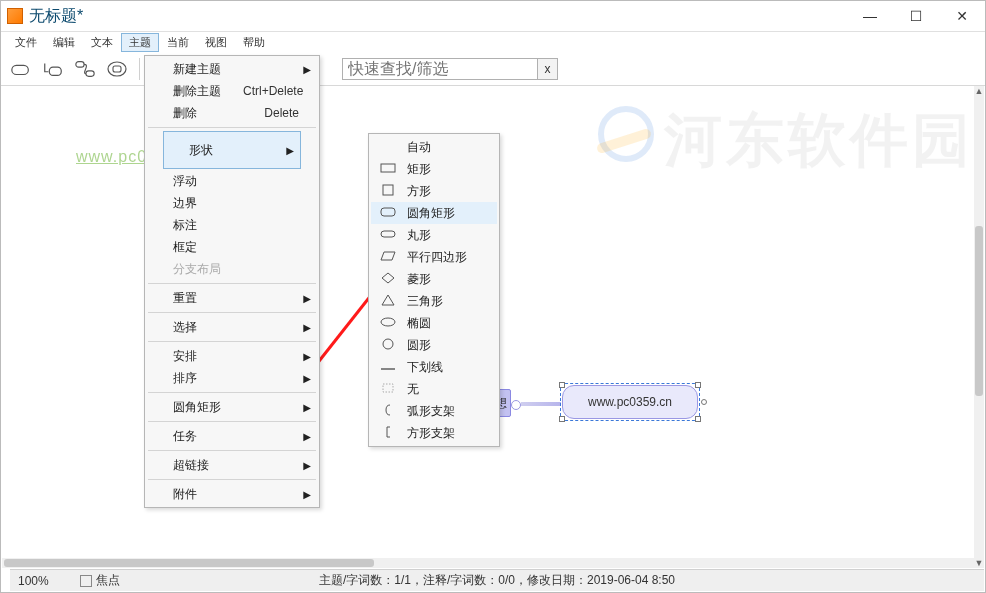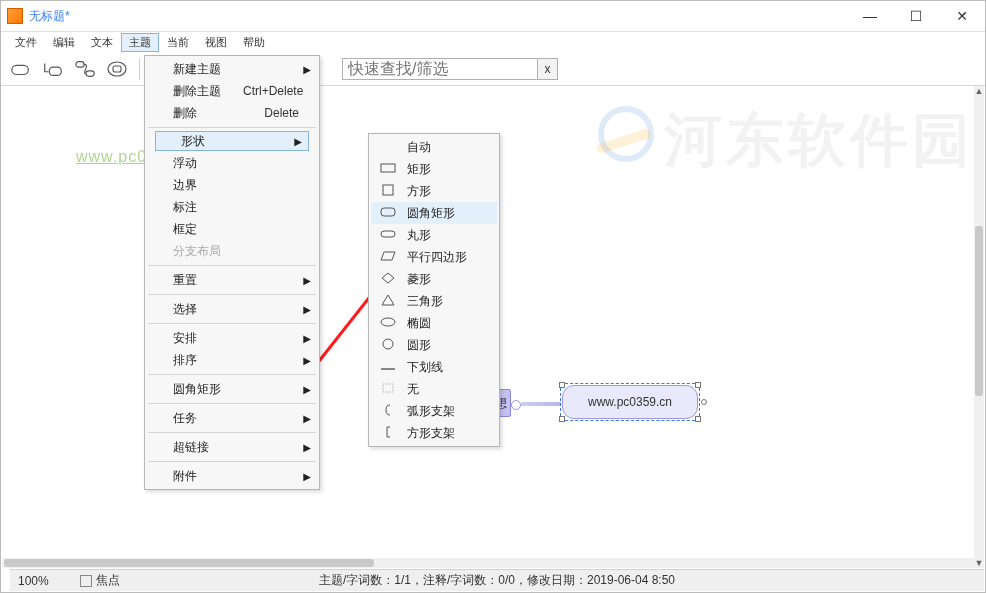--- a/index.html
+++ b/index.html
@@ -2,21 +2,21 @@
 <html><head>
 <meta charset="utf-8">
 <style>
 * { margin: 0; padding: 0; box-sizing: border-box; font-family: "Microsoft YaHei", "SimSun", sans-serif; }
 body { width: 986px; height: 593px; background: #f0f0f0; position: relative; overflow: hidden; }
 
 .window { width: 986px; height: 593px; background: #fff; border: 1px solid #bbb; position: relative; }
 
 .titlebar { height: 31px; display: flex; align-items: center; padding: 0 0 0 6px; background: #fff; border-bottom: 1px solid #e0e0e0; }
 .titlebar .app-icon { width: 16px; height: 16px; background: linear-gradient(135deg,#ff9d3b,#ff7a00); border: 1px solid #d06000; margin-right: 6px; }
-.titlebar .title { font-size: 12px; color: #3b82f6; }
+.titlebar .title { font-size: 16px; color: #0c4a6e; }
 .titlebar .win-controls { margin-left: auto; display: flex; }
 .titlebar .win-controls div { width: 46px; height: 30px; display: flex; align-items: center; justify-content: center; font-size: 14px; color: #333; }
 
 .menubar { height: 20px; display: flex; align-items: center; padding: 0 6px; font-size: 11px; color: #333; gap: 0; }
 .menubar .item { padding: 2px 8px; }
 .menubar .item.active { background: #e3f0fb; border: 1px solid #86b6dc; padding: 1px 7px; }
 
 .toolbar { height: 34px; border-bottom: 1px solid #d8d8d8; display: flex; align-items: center; padding: 0 6px; gap: 4px; }
 .tool { width: 28px; height: 26px; display: flex; align-items: center; justify-content: center; }
 .tool svg { width: 22px; height: 20px; }
@@ -32,21 +32,21 @@
 .canvas { position: absolute; left: 1px; right: 11px; bottom: 24px; background: #fff; top:85px; }
 
 .watermark { position: absolute; top: 16px; left: 0; right: 0; font-size: 58px; font-weight: 700; color: rgba(0,0,0,0.05); letter-spacing: 4px; pointer-events:none; display:flex; justify-content:flex-end; }
 .watermark .logo { width:56px;height:56px;border:6px solid rgba(75,140,220,0.18);border-radius:50%;position:relative;margin-right:10px;margin-top:4px;}
 .watermark .logo::before{content:"";position:absolute;left:-8px;top:24px;width:56px;height:10px;background:rgba(255,180,40,0.18);transform:rotate(-18deg);border-radius:5px;}
 .watermark-url { position:absolute; top:62px; left:74px; font-size:16px; color:rgba(120,185,70,0.6); text-decoration: underline; letter-spacing:1px; }
 
 
 .menu { position: absolute; background: #f7f7f7; border: 1px solid #b6b6b6; box-shadow: 2px 2px 4px rgba(0,0,0,0.15); font-size: 12px; color: #222; padding: 2px; }
 .menu .row { height: 22px; display:flex; align-items:center; padding: 0 18px 0 26px; position:relative; white-space:nowrap;text-align:center;}
-.menu .row.highlight { background: #e3f0fb; border:1px solid #86b6dc; padding: 0 17px 0 25px; height:20px; margin:1px 8px;}
+.menu .row.highlight { background: #e3f0fb; border:1px solid #86b6dc; padding: 0 17px 0 25px; height:38px; margin:1px 16px;}
 .menu .row .label { flex: 0 0 auto; }
 .menu .row .shortcut { margin-left: auto; color: #333; padding-left:22px;}
 .menu .row .arrow { position: absolute; right: 6px; font-size:10px;}
 .menu .sep { height: 1px; background: #d4d4d4; margin: 3px 1px; }
 .menu .row.disabled { color:#aaa; }
 .menu1 { top: 54px; left: 143px; width: 176px; }
 
 .menu2 { top: 132px; left: 319px; width: 132px; margin-left: 48px; }
 .menu2 .row { padding: 0 14px 0 36px; }
 .menu2 .row .ico { position:absolute; left:8px; width:18px; text-align:center; }

